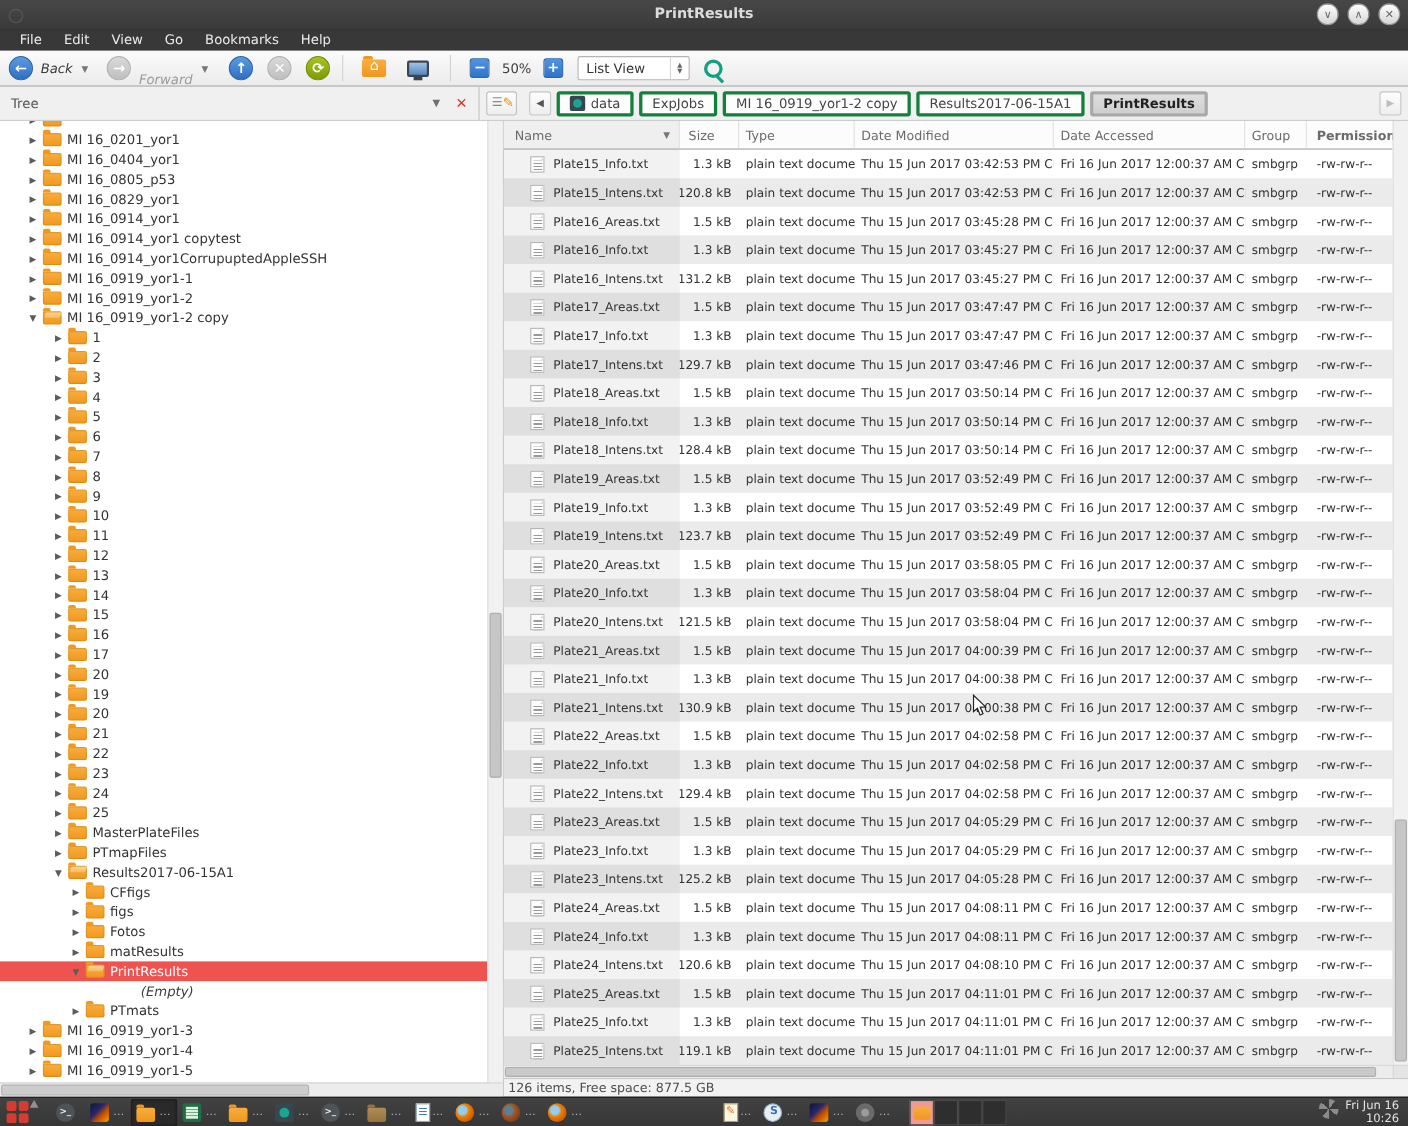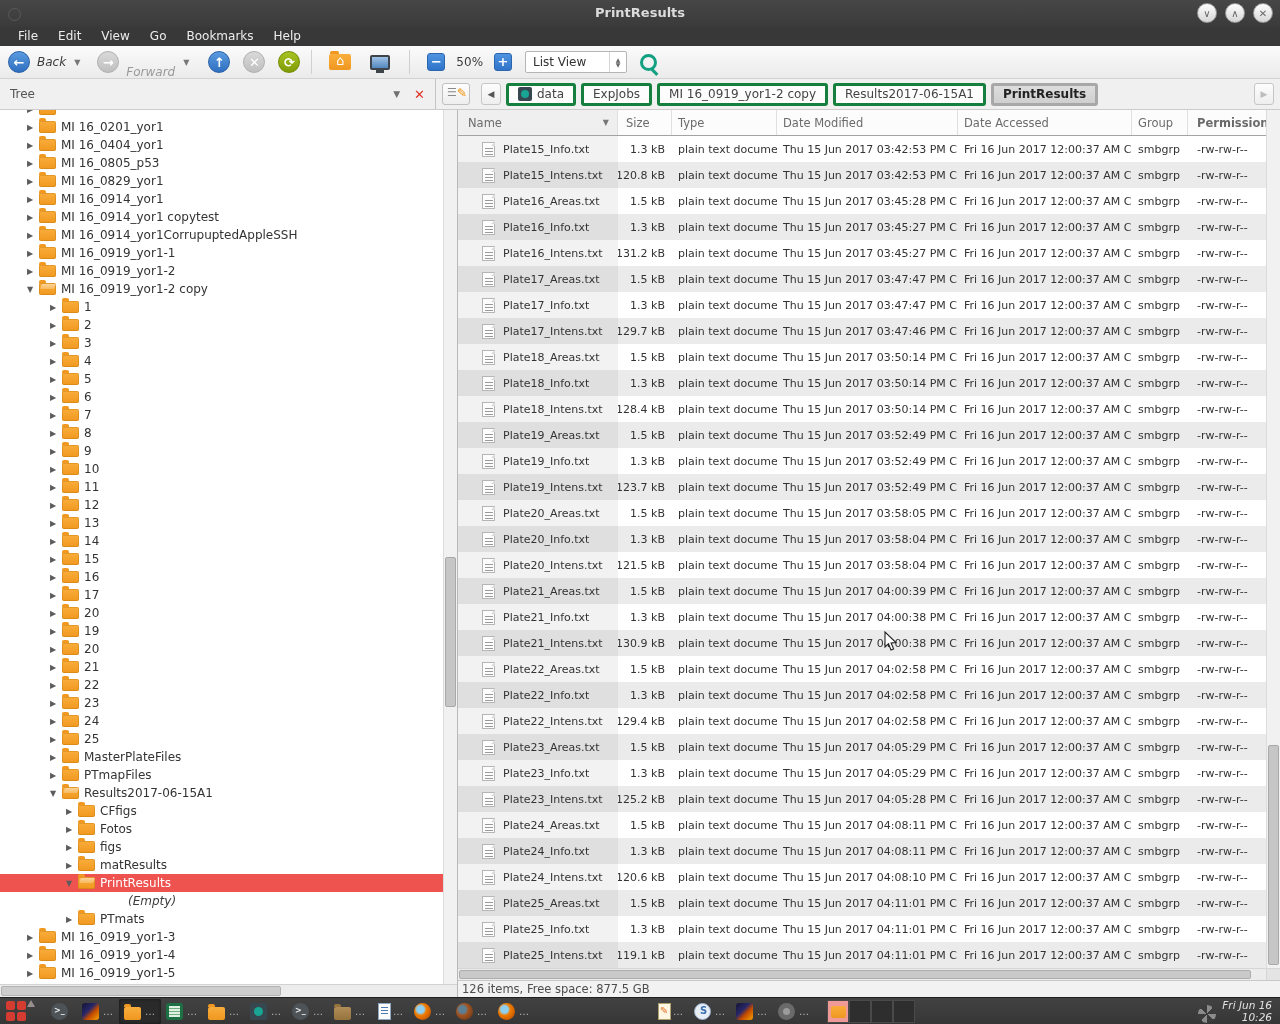--- a/index.html
+++ b/index.html
@@ -186,21 +186,21 @@
   .i-firefoxdark{border-radius:50%;background:radial-gradient(circle at 38% 38%,#5d7f93 0 24%,#a35421 40%,#6e3a16 85%);}
   .i-discblue{border-radius:50%;background:#e8eef5;border:1px solid #9ab0cc;box-sizing:border-box;}
   .i-discblue::before{content:"S";position:absolute;left:5px;top:1px;font-size:10px;font-weight:bold;color:#3a6fb0;}
   .i-appgray{border-radius:50%;background:#6a6a6a;}
   .i-appgray::before{content:"";position:absolute;left:5px;top:5px;width:7px;height:7px;border-radius:50%;background:#9b9b9b;}
   .pager{display:flex;height:23px;margin-left:12px;flex:0 0 auto;}
   .pcell{width:22px;height:23px;background:#2e2e2e;border:1px solid #4a4a4a;box-sizing:border-box;position:relative;}
   .pcell.active{background:#ef9a97;}
   .pcell.active .mini{position:absolute;left:3px;top:5px;width:15px;height:12px;
     background:linear-gradient(#f9ad3c,#ef9720);border-radius:2px;}
-  .clockarea{margin-left:auto;display:flex;align-items:flex-end;gap:6px;padding-right:8px;font-style:italic;}
+  .clockarea{margin-left:auto;display:flex;align-items:flex-start;gap:6px;padding-right:8px;}
   .shutter{width:18px;height:18px;border-radius:50%;
     background:conic-gradient(#8b8b8b 0 40deg,#3c3c3c 40deg 90deg,#8b8b8b 90deg 130deg,#3c3c3c 130deg 180deg,#8b8b8b 180deg 220deg,#3c3c3c 220deg 270deg,#8b8b8b 270deg 310deg,#3c3c3c 310deg 360deg);}
   .clocktext{color:#e2e2e2;font-size:10.5px;text-align:right;line-height:12px;}
 
   
   .cursor{position:absolute;left:884px;top:631px;width:12px;height:19px;z-index:50;}
 </style>
 </head>
 <body>
 
@@ -537,27 +537,27 @@
 
         <div class="titem lv3">
           <span class="exp col"></span>
           <span class="ticon"></span>
           <span class="tilabel">CFfigs</span>
         </div>
 
         <div class="titem lv3">
           <span class="exp col"></span>
           <span class="ticon"></span>
+          <span class="tilabel">figs</span>
+        </div>
+
+        <div class="titem lv3">
+          <span class="exp col"></span>
+          <span class="ticon"></span>
           <span class="tilabel">Fotos</span>
-        </div>
-
-        <div class="titem lv3">
-          <span class="exp col"></span>
-          <span class="ticon"></span>
-          <span class="tilabel">figs</span>
         </div>
 
         <div class="titem lv3">
           <span class="exp col"></span>
           <span class="ticon"></span>
           <span class="tilabel">matResults</span>
         </div>
 
         <div class="titem lv3 sel">
           <span class="exp expd"></span>

